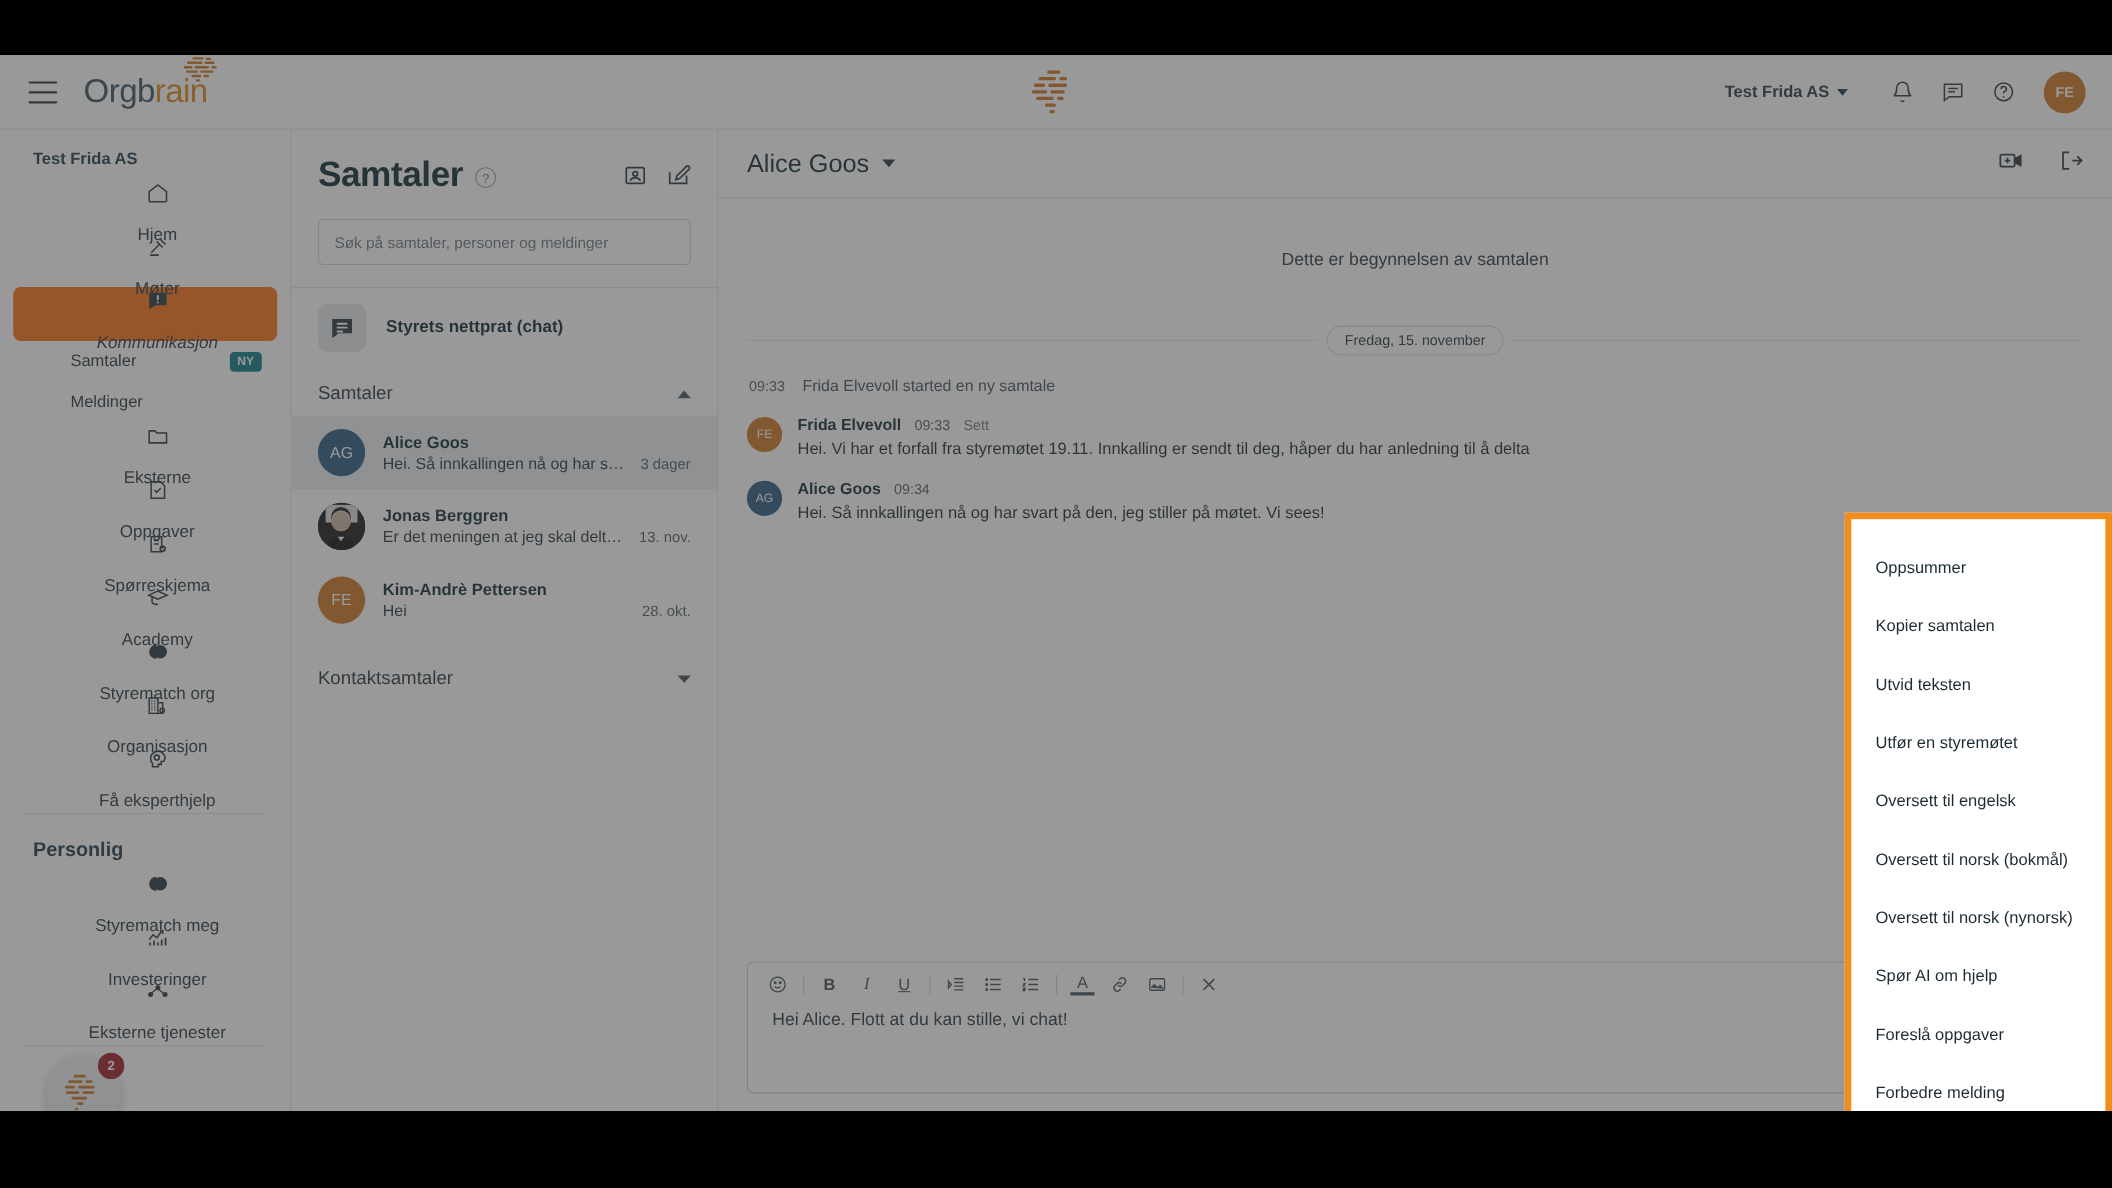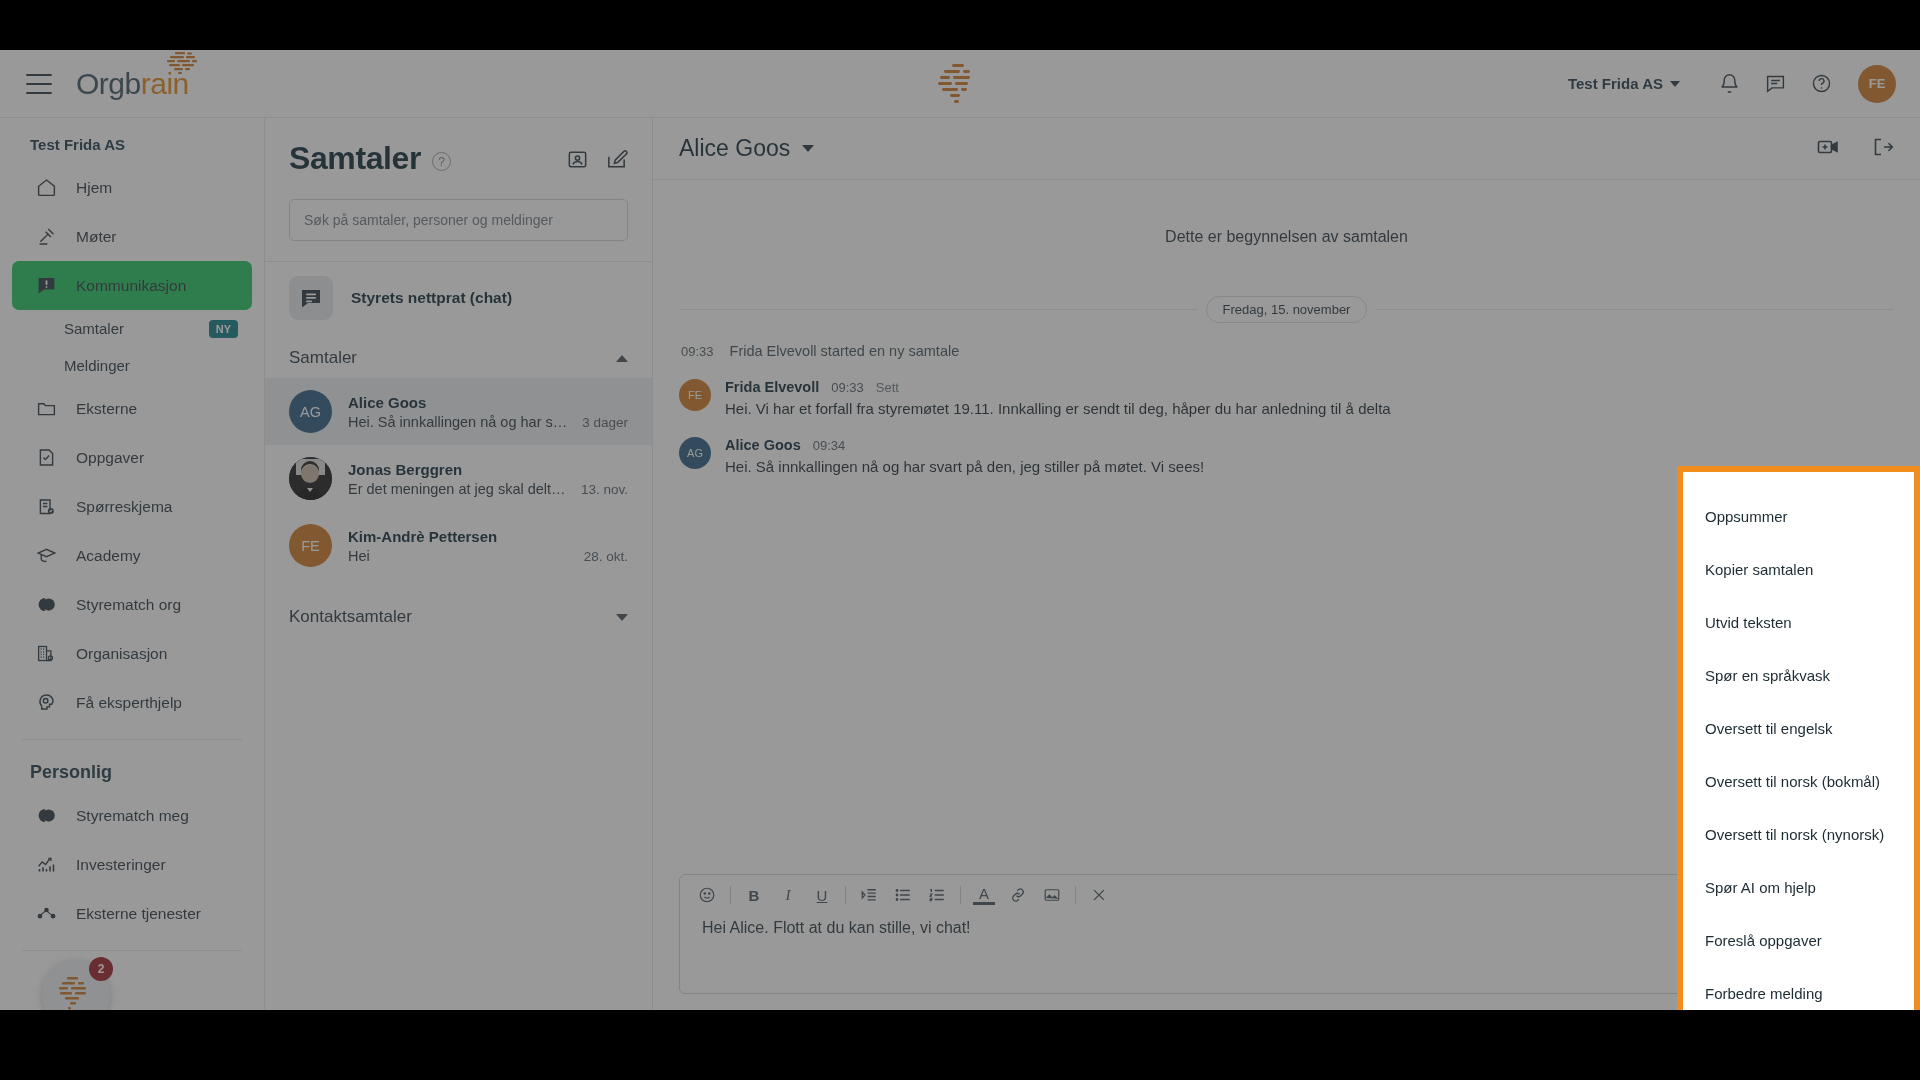--- a/index.html
+++ b/index.html
@@ -33,22 +33,22 @@
   .ticon { width:46px; height:46px; display:flex; align-items:center; justify-content:center; cursor:pointer; }
   .avatar-top { width:38px; height:38px; border-radius:50%; background:#cc7722; color:#fff;
                 display:flex; align-items:center; justify-content:center; font-size:13px; font-weight:700;
                 margin-left:14px; cursor:pointer; }
 
   
   .sidebar { position:absolute; left:0; top:68px; width:265px; height:892px; background:#fff;
              border-right:1px solid #e2e5e8; overflow:hidden; }
   .side-org { font-size:15px; font-weight:700; color:#223c4a; padding:18px 0 10px 30px; }
   .side-item { height:49px; display:flex; align-items:center; padding-left:22px; gap:18px; cursor:pointer;
-               color:#2b3a44; font-size:15.5px; border-radius:7px; margin:0 12px 0 12px; }
-  .side-item.active { background:#22c55e; }
+               color:#2b3a44; font-size:15.5px; border-radius:7px; margin:0 12px 0 12px;flex-direction:column; }
+  .side-item.active { background:#f97316;font-style:italic; }
   .side-icn { width:24px; height:24px; flex:none; display:flex; align-items:center; justify-content:center; }
   .side-sub { height:37px; display:flex; align-items:center; padding-left:64px; font-size:15px; color:#2b3a44;
               cursor:pointer; justify-content:space-between; padding-right:26px; }
   .ny-badge { background:#0e7c86; color:#fff; font-size:11px; font-weight:700; border-radius:4px; padding:3px 7px; }
   .side-div { height:1px; background:#e2e5e8; margin:12px 22px; }
   .side-head { font-size:18px; font-weight:700; color:#223c4a; padding:10px 0 8px 30px; }
 
   .float-badge { position:absolute; left:42px; top:910px; width:68px; height:68px; border-radius:50%;
                  background:#eceef0; box-shadow:0 2px 10px rgba(0,0,0,.22); display:flex; align-items:center;
                  justify-content:center; z-index:30; cursor:pointer; }
@@ -608,21 +608,21 @@
     </div>
   </div>
 
   <div class="scrim"></div>
 
   <div class="popup">
     <div class="popup-inner">
       <div class="mi">Oppsummer</div>
       <div class="mi">Kopier samtalen</div>
       <div class="mi">Utvid teksten</div>
-      <div class="mi">Spør en språkvask</div>
+      <div class="mi">Utfør en styremøtet</div>
       <div class="mi">Oversett til engelsk</div>
       <div class="mi">Oversett til norsk (bokmål)</div>
       <div class="mi">Oversett til norsk (nynorsk)</div>
       <div class="mi">Spør AI om hjelp</div>
       <div class="mi">Foreslå oppgaver</div>
       <div class="mi">Forbedre melding</div>
     </div>
   </div>
 
 </div>

